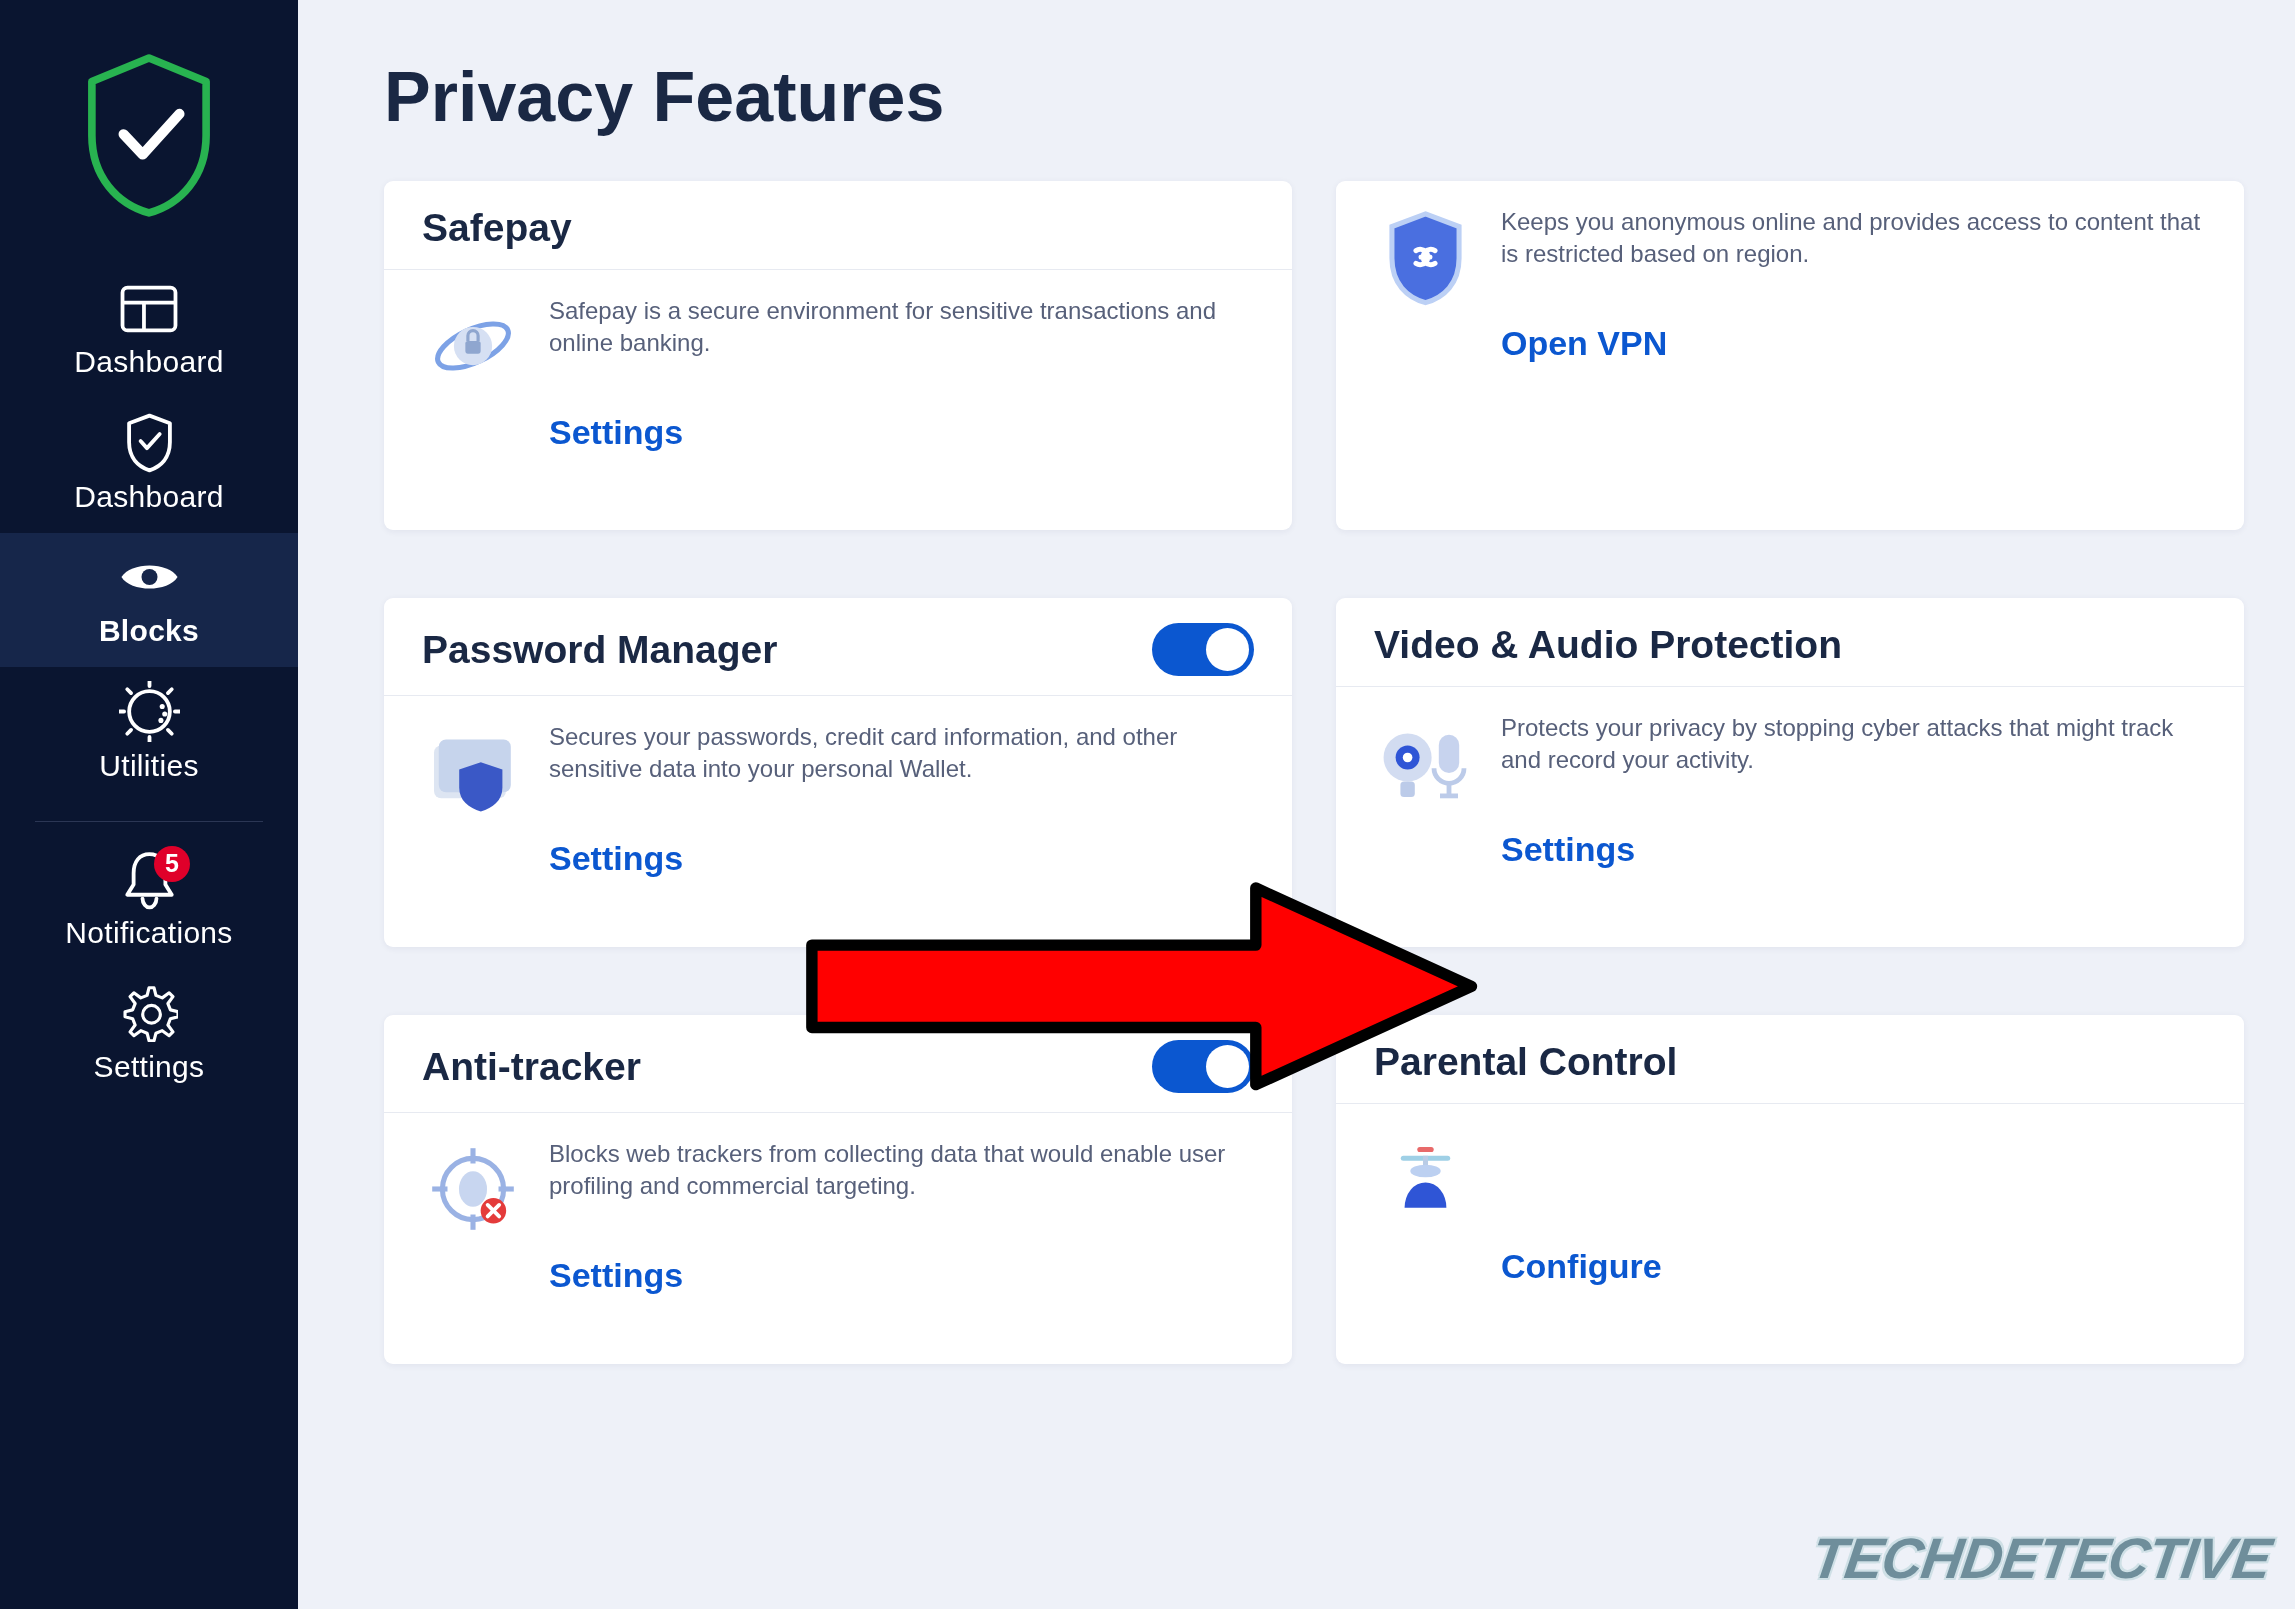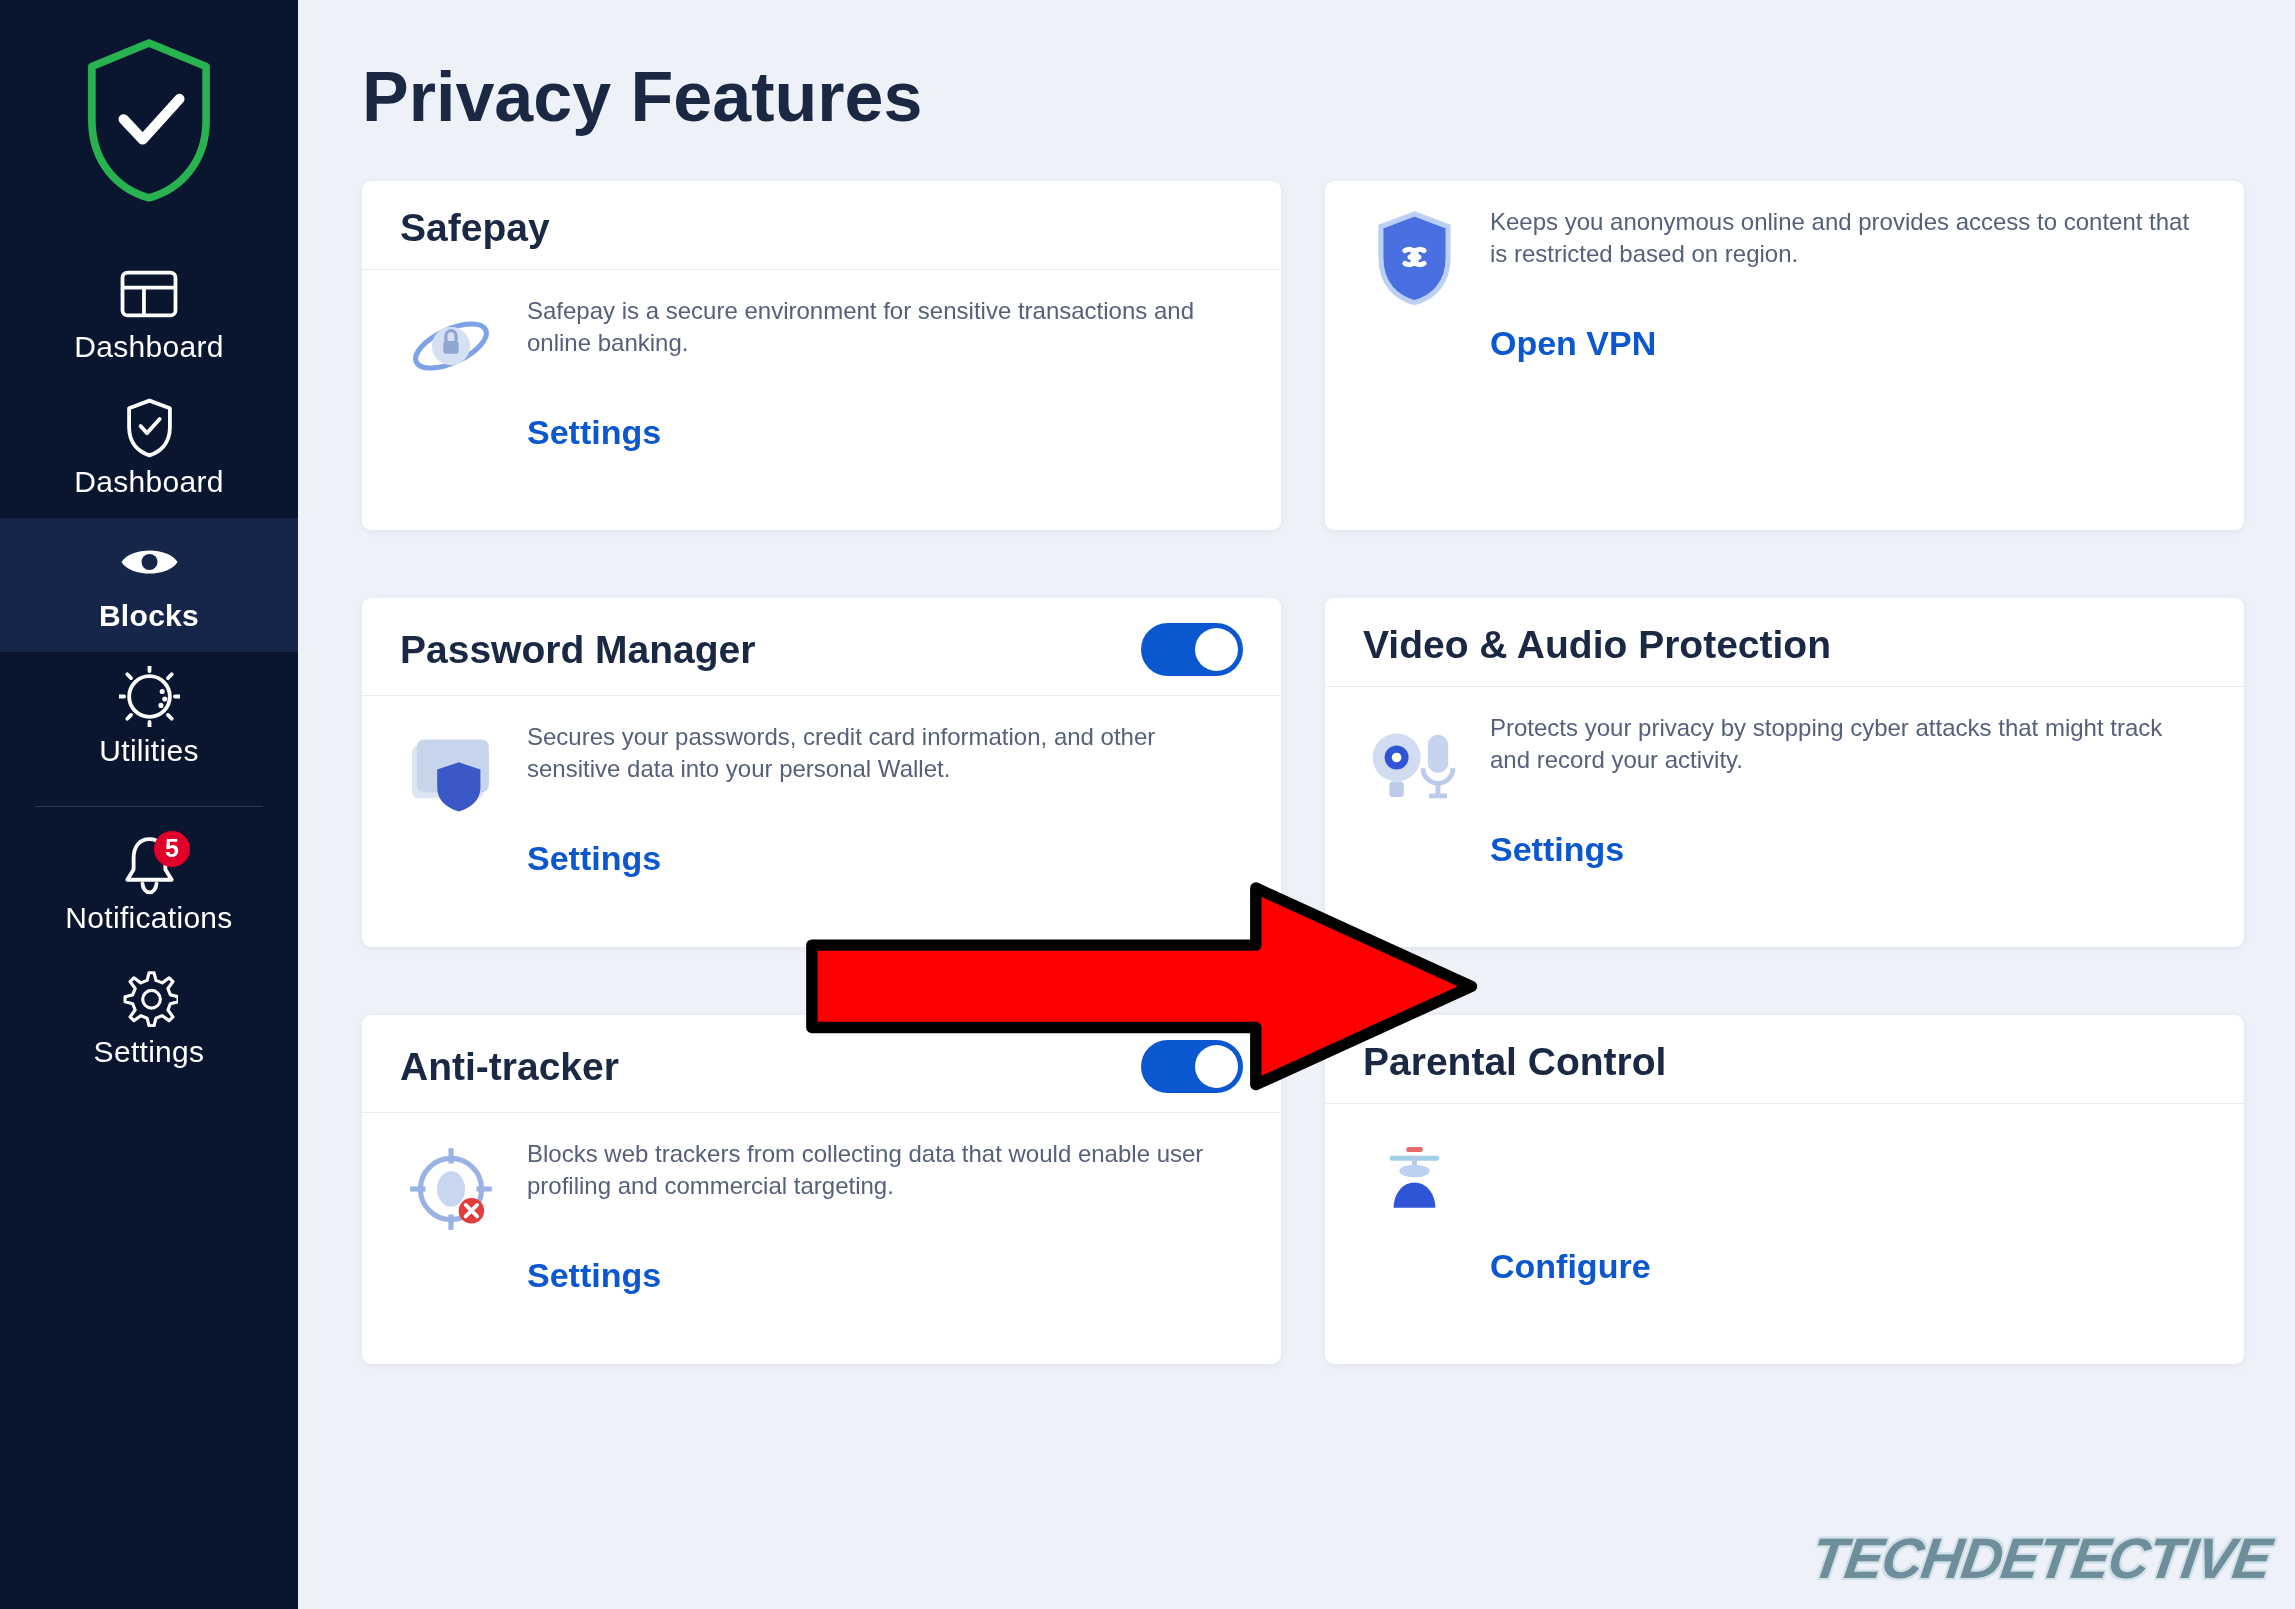--- a/index.html
+++ b/index.html
@@ -16,21 +16,21 @@
   
   .sidebar {
     position: absolute;
     left: 0; top: 0;
     width: 298px;
     height: 100%;
     background: #0a1530;
     display: flex;
     flex-direction: column;
     align-items: center;
-    padding-top: 19px;
+    padding-top: 34px;
   }
   .sidebar .logo {
     margin-top: 19px;
     margin-bottom: 44px;
   }
   .sidebar .nav-item {
     width: 100%;
     display: flex;
     flex-direction: column;
     align-items: center;
@@ -70,21 +70,21 @@
     width: 36px; height: 36px;
     border-radius: 50%;
     display:flex; align-items:center; justify-content:center;
   }
 
   
   .main {
     position: absolute;
     left: 298px; top: 0;
     right: 0; bottom: 0;
-    padding: 57px 51px 38px 64px;
+    padding: 57px 51px 38px 86px;
   }
   .page-title {
     font-size: 70px;
     font-weight: 800;
     color: #1a2844;
     margin-bottom: 44px;
   }
   .cards-grid {
     display: grid;
     grid-template-columns: 1fr 1fr;

